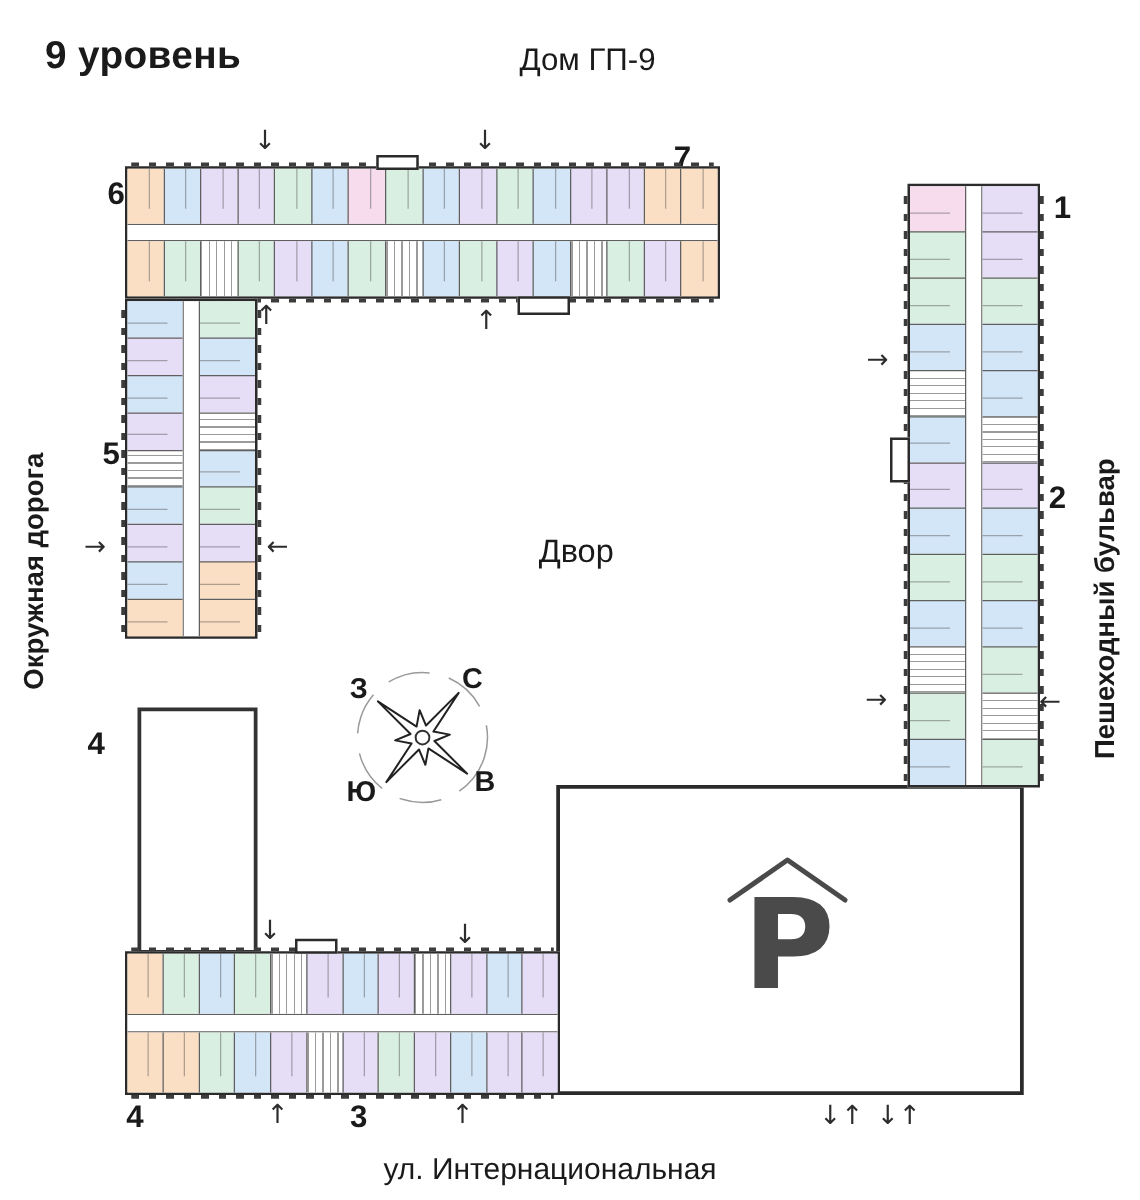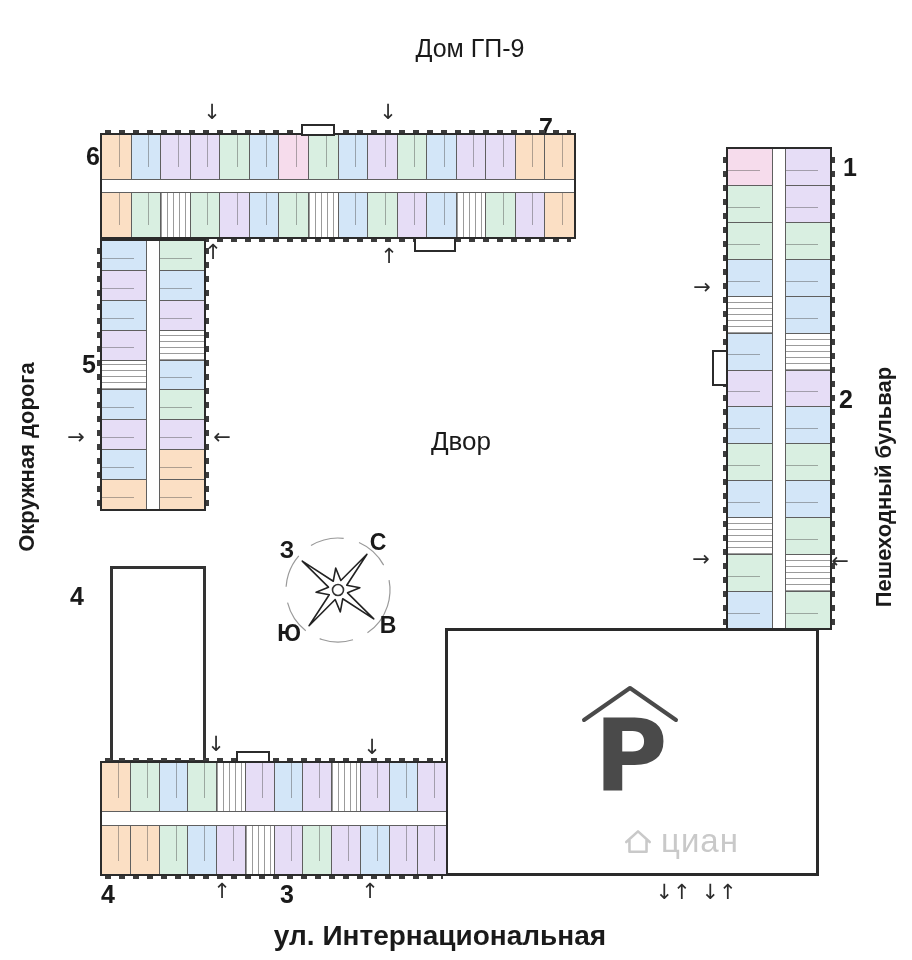--- a/index.html
+++ b/index.html
@@ -6,21 +6,21 @@
     font-family:"Liberation Sans","DejaVu Sans",sans-serif;color:#1a1a1a;overflow:hidden;}
   #plan{position:relative;width:912px;height:960px;}
 
   .title{position:absolute;left:36px;top:26px;font-size:31px;font-weight:700;letter-spacing:.3px;}
   .building-label{position:absolute;left:470px;top:34px;transform:translateX(-50%);font-size:25px;font-weight:500;}
   .courtyard{position:absolute;left:461px;top:441px;transform:translate(-50%,-50%);font-size:26px;font-weight:500;}
 
   .street-v{position:absolute;white-space:nowrap;transform:translate(-50%,-50%) rotate(-90deg);font-size:22px;font-weight:600;}
   #street-left{left:27px;top:457px;}
   #street-right{left:884px;top:487px;}
-  #street-bottom{position:absolute;left:440px;top:936px;transform:translate(-50%,-50%);font-size:28px;font-weight:700;white-space:nowrap;}
+  #street-bottom{position:absolute;left:440px;top:936px;transform:translate(-50%,-50%);font-size:24px;font-weight:400;white-space:nowrap;}
 
   .sec{position:absolute;transform:translate(-50%,-50%);font-size:25px;font-weight:700;}
   .sec1{left:850px;top:167px;} .sec2{left:846px;top:399px;}
   .sec3{left:287px;top:894px;} .sec4{left:108px;top:894px;}
   .sec4t{left:77px;top:596px;} .sec5{left:89px;top:364px;}
   .sec6{left:93px;top:156px;}  .sec7{left:546px;top:127px;}
 
   
   .wing{position:absolute;display:flex;border:2px solid #2b2b2b;background:#fff;box-sizing:border-box;}
   .wing.h{flex-direction:column;}
@@ -63,20 +63,21 @@
   .arrow{position:absolute;transform:translate(-50%,-50%);font-family:"DejaVu Sans",sans-serif;
     font-size:21px;color:#2d2d2d;white-space:nowrap;z-index:4;}
 
   .compass{position:absolute;left:268px;top:520px;}
 </style>
 </head>
 <body>
 
 <div id="plan">
 
+  <div class="title">9 уровень</div>
   <div class="building-label">Дом ГП-9</div>
   <div class="courtyard">Двор</div>
 
   <div class="street-v" id="street-left">Окружная дорога</div>
   <div class="street-v" id="street-right">Пешеходный бульвар</div>
   <div id="street-bottom">ул. Интернациональная</div>
 
   <span class="sec sec1">1</span>
   <span class="sec sec2">2</span>
   <span class="sec sec3">3</span>
@@ -87,26 +88,20 @@
   <span class="sec sec7">7</span>
 
   <div class="tower"></div>
 
   <div class="parking"></div>
   <svg class="parking-roof" width="104" height="46">
     <polyline points="6,40 52,8 98,40" fill="none" stroke="#4a4a4a" stroke-width="4" stroke-linecap="round" stroke-linejoin="round"></polyline>
   </svg>
   <div class="parking-symbol">P</div>
 
-  <div class="watermark">
-    <svg width="32" height="32" viewBox="0 0 30 30">
-      <path d="M4 16 L15 6 L26 16 M7 14 V25 H23 V14" fill="none" stroke="#c9c9c9" stroke-width="2.4" stroke-linejoin="round" stroke-linecap="round"></path>
-    </svg>
-    <span>циан</span>
-  </div>
 
   <svg class="compass" width="140" height="140">
     <circle cx="70" cy="70" r="52" fill="none" stroke="#9a9a9a" stroke-width="1.2" stroke-dasharray="34 16" transform="rotate(18 70 70)"></circle>
     <g transform="rotate(-6 70 70)">
       <path d="M102.5,37.5 L79.2,66.2 L92,70 L79.2,73.8 L102.5,102.5 L73.8,79.2 L70,92 L66.2,79.2 L37.5,102.5 L60.8,73.8 L48,70 L60.8,66.2 L37.5,37.5 L66.2,60.8 L70,48 L73.8,60.8 Z" fill="#ffffff" stroke="#222222" stroke-width="1.6" stroke-linejoin="round"></path>
     </g>
     <circle cx="70" cy="70" r="5.5" fill="#ffffff" stroke="#333333" stroke-width="1.6"></circle>
     <text x="110" y="30" text-anchor="middle" font-size="23" font-weight="700" fill="#1a1a1a">С</text>
     <text x="120" y="113" text-anchor="middle" font-size="23" font-weight="700" fill="#1a1a1a">В</text>
     <text x="21" y="121" text-anchor="middle" font-size="23" font-weight="700" fill="#1a1a1a">Ю</text>

